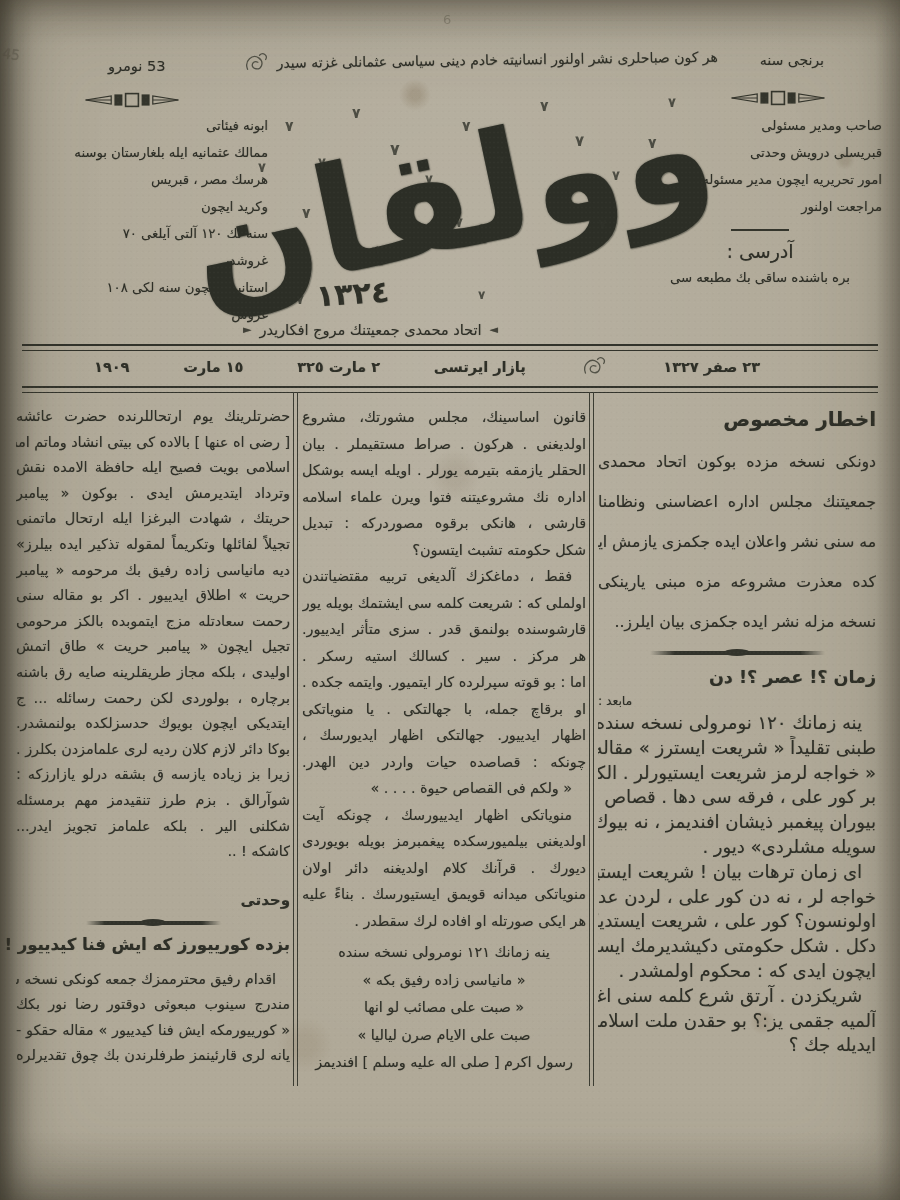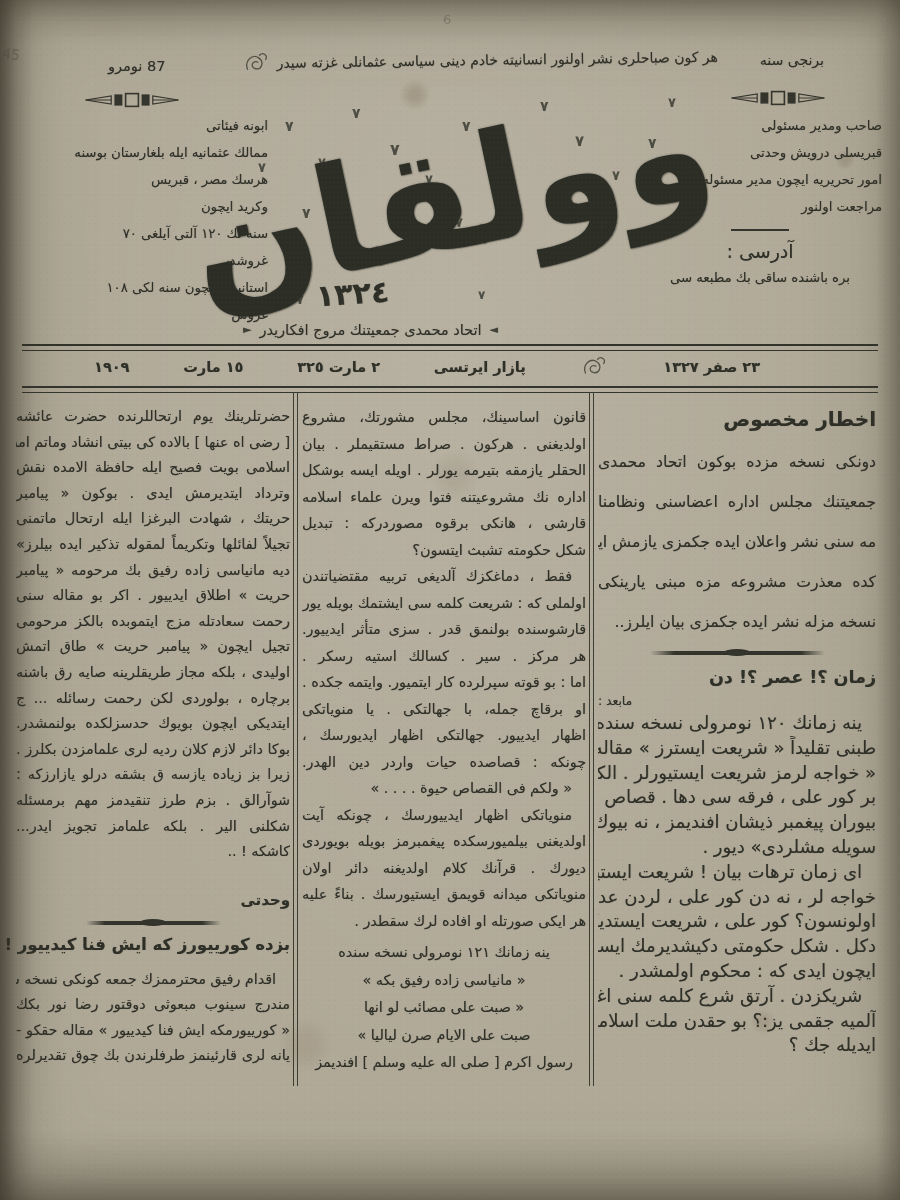--- a/index.html
+++ b/index.html
@@ -98,21 +98,21 @@
   <span class="abs pencil ink" style="left:2px; top:46px; transform:rotate(8deg);">45</span>
   <span class="abs pencil" style="left:443px; top:12px; font-size:13px;">6</span>
 
   <span class="abs ink year-label">برنجى سنه</span>
   <div class="abs ink motto">
     <span>هر كون صباحلرى نشر اولنور انسانيته خادم دينى سياسى عثمانلى غزته سيدر</span>
     <svg class="flourish" viewBox="0 0 34 30" style="vertical-align:-8px;">
         <path d="M6 22 C2 12 12 4 19 9 C26 14 22 24 14 21 C9 19 12 11 18 14 M20 6 C24 2 30 6 27 11" fill="none" stroke="#3a3b31" stroke-width="1.5" stroke-linecap="round"></path>
       </svg>
   </div>
-  <span class="abs ink issue-number">87 نومرو</span>
+  <span class="abs ink issue-number">53 نومرو</span>
 
   <svg class="abs ribbon ribbon-l" viewBox="0 0 120 18">
     <polygon points="2,9 34,4 34,14" fill="none" stroke="#34352c" stroke-width="1.5"></polygon>
       <line x1="2" y1="9" x2="34" y2="9" stroke="#34352c" stroke-width="1.2"></line>
     <polygon points="118,9 86,4 86,14" fill="none" stroke="#34352c" stroke-width="1.5"></polygon>
       <line x1="118" y1="9" x2="86" y2="9" stroke="#34352c" stroke-width="1.2"></line>
     <rect x="38" y="2" width="10" height="14" fill="#34352c"></rect>
       <rect x="52" y="1" width="16" height="16" fill="none" stroke="#34352c" stroke-width="2"></rect>
       <rect x="72" y="2" width="10" height="14" fill="#34352c"></rect>
   </svg>

